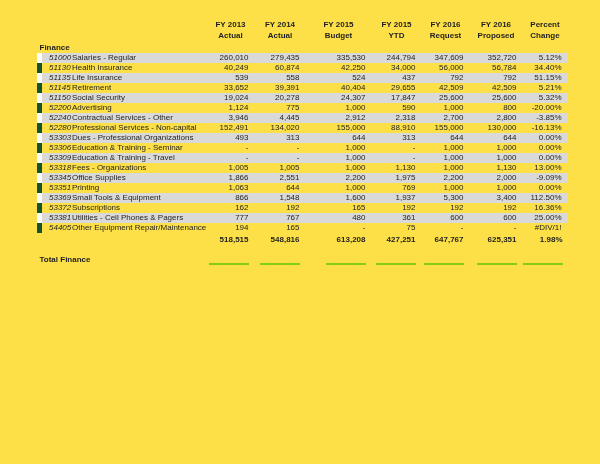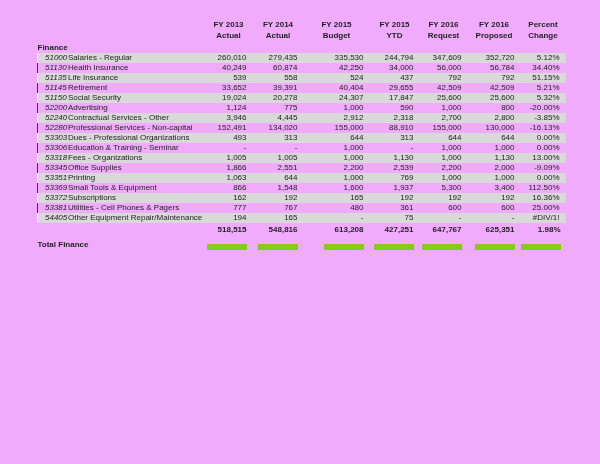--- a/index.html
+++ b/index.html
@@ -1,19 +1,19 @@
 <!DOCTYPE html>
 <html style="--shade: #d9d9d9;"><head>
 <meta charset="utf-8">
 <style>
   html,body { margin:0; padding:0; background:#e8e8e8; }
   .page {
     position:relative;
     width:600px; height:464px;
-    background:#f0abfc;
+    background:#fde047;
     font-family:"Liberation Sans", sans-serif;
     color:#1f1f1f;
     overflow:hidden;
   }
   table.budget {
     position:absolute; left:37px; top:19px;
     border-collapse:collapse; table-layout:fixed;
     width:528px;
     font-size:8px;
   }
@@ -24,28 +24,28 @@
   th, td {
     padding:0; margin:0;
     height:10px; line-height:10px;
     white-space:nowrap; vertical-align:middle;
   }
   thead th { font-weight:bold; text-align:center; vertical-align:top; }
   thead th div { line-height:11px; height:11px; }
   thead tr { height:23px; }
   .section-row td { font-weight:bold; height:11px; line-height:11px; }
   td.num { text-align:right; padding-right:6px; }
-  .label-cell { border-left:1px solid #14532d; padding-left:7px;margin-top:32px; }
+  .label-cell { border-left:5px solid #14532d; padding-left:7px;margin-top:32px; }
   .code { display:inline-block; width:23px; font-style:italic; }
   tbody tr.data-row:nth-child(even) td { background:var(--shade, #d9d9d9); }
   tbody tr.data-row:nth-child(even) td.label-cell { border-left-color:#fcfcfb; }
   .total-row td { font-weight:bold; height:14px; padding-top:2px; vertical-align:bottom; }
   .total-row td.num .tline {
     display:inline-block; min-width:40px; text-align:right;
-    border-bottom:6px solid #84cc16; padding-bottom:9px;
+    border-bottom:2px solid #84cc16; padding-bottom:18px;
   }
   .footer {
     position:absolute; left:150px; top:430px; width:326px;
     text-align:center; font-size:8px; font-weight:bold; color:#2a2a2a;
   }
 </style>
 </head>
 <body>
 
 <div class="page">
@@ -192,35 +192,45 @@
     <td class="label-cell"><span class="code">53306</span><span class="desc">Education &amp; Training - Seminar</span></td>
     <td class="num">-</td>
     <td class="num">-</td>
     <td class="num">1,000</td>
     <td class="num">-</td>
     <td class="num">1,000</td>
     <td class="num">1,000</td>
     <td class="num">0.00%</td>
   </tr>
         <tr class="data-row">
+    <td class="label-cell"><span class="code">53309</span><span class="desc">Education &amp; Training - Travel</span></td>
+    <td class="num">-</td>
+    <td class="num">-</td>
+    <td class="num">1,000</td>
+    <td class="num">-</td>
+    <td class="num">1,000</td>
+    <td class="num">1,000</td>
+    <td class="num">0.00%</td>
+  </tr>
+        <tr class="data-row">
     <td class="label-cell"><span class="code">53318</span><span class="desc">Fees - Organizations</span></td>
     <td class="num">1,005</td>
     <td class="num">1,005</td>
     <td class="num">1,000</td>
     <td class="num">1,130</td>
     <td class="num">1,000</td>
     <td class="num">1,130</td>
     <td class="num">13.00%</td>
   </tr>
         <tr class="data-row">
     <td class="label-cell"><span class="code">53345</span><span class="desc">Office Supplies</span></td>
     <td class="num">1,866</td>
     <td class="num">2,551</td>
     <td class="num">2,200</td>
-    <td class="num">2,539</td>
+    <td class="num">1,975</td>
     <td class="num">2,200</td>
     <td class="num">2,000</td>
     <td class="num">-9.09%</td>
   </tr>
         <tr class="data-row">
     <td class="label-cell"><span class="code">53351</span><span class="desc">Printing</span></td>
     <td class="num">1,063</td>
     <td class="num">644</td>
     <td class="num">1,000</td>
     <td class="num">769</td>

